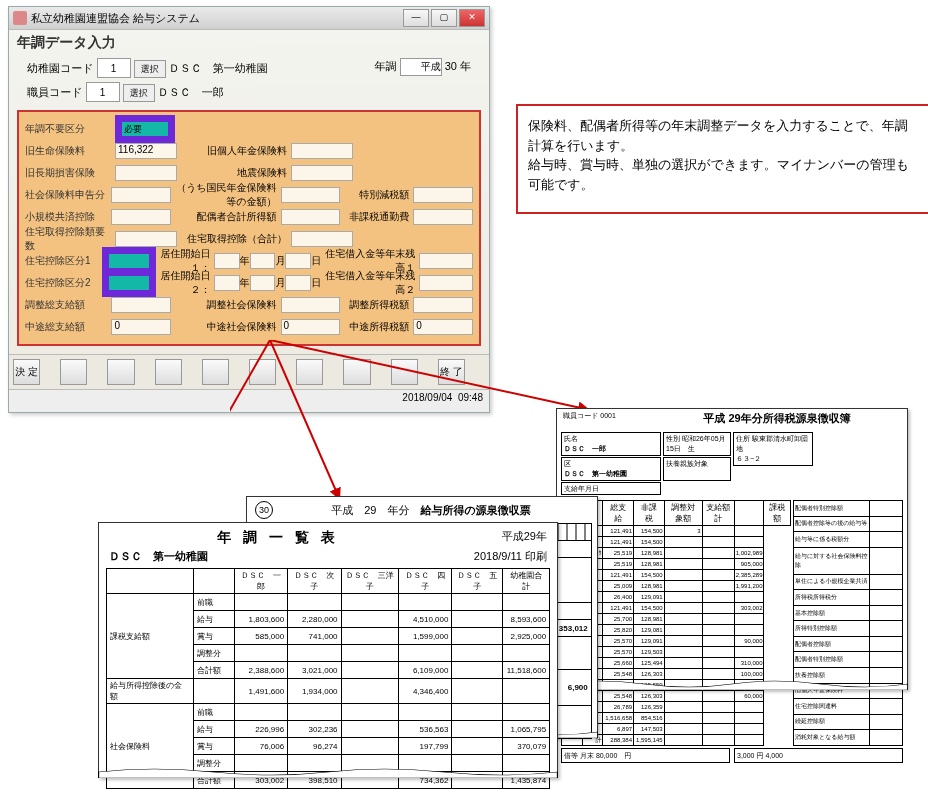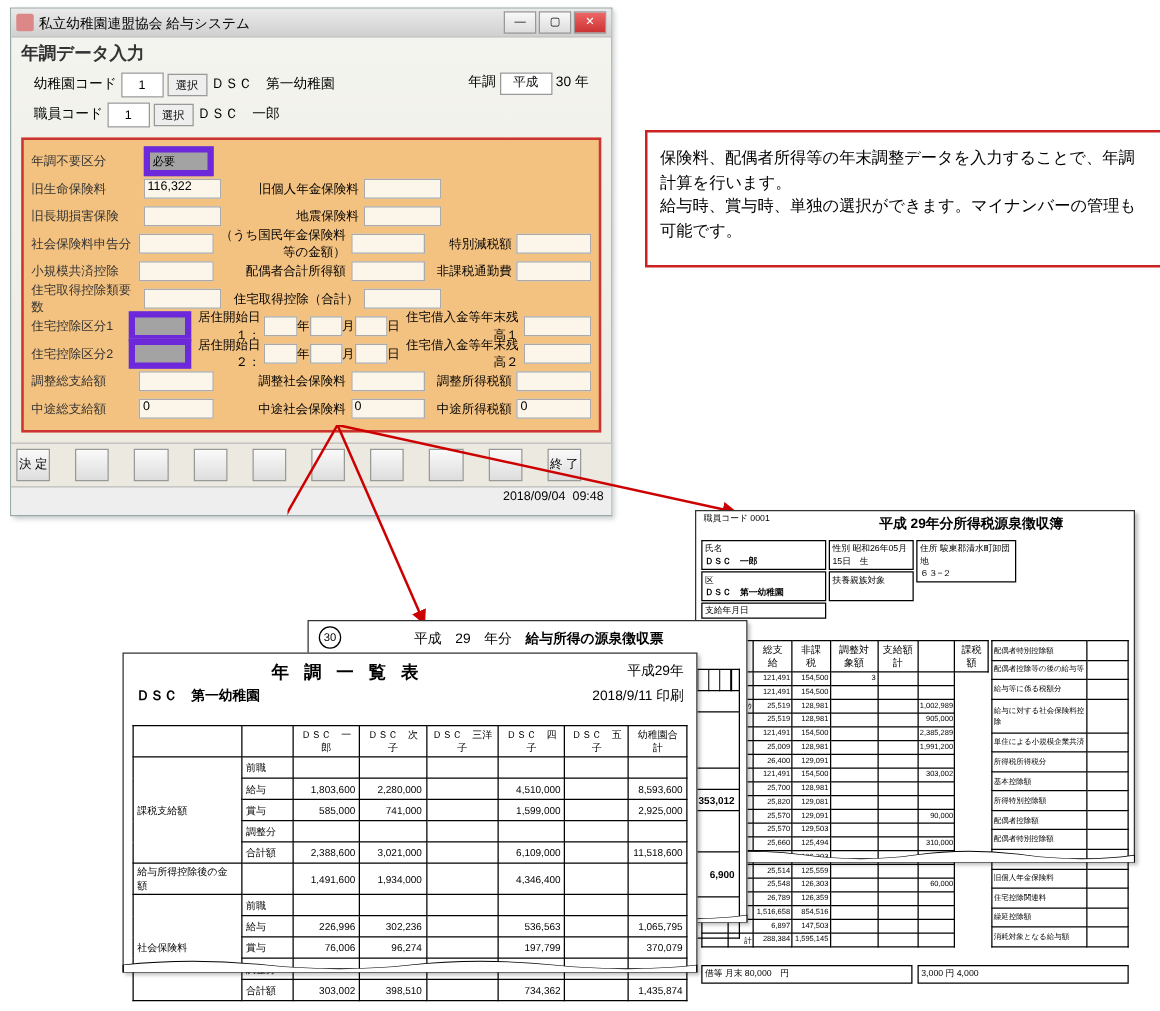--- a/index.html
+++ b/index.html
@@ -7,39 +7,39 @@
   .titlebar{height:22px;background:linear-gradient(#eaeaea,#d0d0d0);border-bottom:1px solid #bbb;display:flex;align-items:center;padding:0 4px;font-size:11px}
   .titlebar .icon{width:14px;height:14px;background:#d88;margin-right:4px;border-radius:2px}
   .titlebar .sp{flex:1}
   .tbtn{width:24px;height:16px;border:1px solid #999;margin-left:2px;background:linear-gradient(#f8f8f8,#ddd);font-size:9px;text-align:center;line-height:14px}
   .tbtn.red{background:linear-gradient(#e66,#c33);color:#fff}
   .hdr{padding:4px 8px;font-size:14px;font-weight:bold;color:#333}
   .codes{padding:2px 18px;font-size:11px}
   .codes .row{margin-bottom:4px}
   .codes input{width:28px;height:16px;border:1px solid #999;font-size:10px;text-align:center}
   .codes .sel{display:inline-block;width:30px;height:16px;border:1px solid #999;background:#eee;font-size:9px;text-align:center;line-height:16px;vertical-align:middle}
-  .era{display:inline-block;width:40px;height:16px;border:1px solid #999;background:#fff;font-size:10px;text-align:center;line-height:16px}
+  .era{display:inline-block;width:40px;height:16px;border:1px solid #999;background:#fff;font-size:10px;text-align:right;line-height:16px}
   .form{margin:2px 8px 8px;border:2px solid #c33;background:#f4c280;padding:6px;font-size:10px}
   .frow{display:flex;align-items:center;height:22px}
   .lbl{width:86px;text-align:left;padding-right:4px;color:#333}
   .val{width:56px;height:14px;border:1px solid #aaa;background:#fbf5ea;text-align:left;padding:0 2px;font-size:10px}
   .lbl2{width:110px;text-align:right;padding-right:4px}
   .lbl3{width:72px;text-align:right;padding-right:4px}
-  .drop{display:inline-block;width:44px;height:14px;border:5px solid #6d28d9;background:#a3a3a3;font-size:9px;padding-left:2px;line-height:14px}
+  .drop{display:inline-block;width:44px;height:14px;border:7px solid #6d28d9;background:#14b8a6;font-size:9px;padding-left:2px;line-height:14px}
   .date{width:28px;height:14px;border:1px solid #aaa;background:#fbf5ea;text-align:center;font-size:9px}
   .btnbar{display:flex;padding:4px;border-top:1px solid #bbb;background:#eceae0}
   .btnbar .b{width:42px;height:24px;border:1px solid #999;background:linear-gradient(#fafafa,#ddd);margin-right:20px;font-size:10px;text-align:center;line-height:24px}
   .status{height:18px;border-top:1px solid #bbb;background:#eee;text-align:right;padding:2px 6px;font-size:10px}
   .note{position:absolute;left:516px;top:104px;width:390px;height:86px;border:2px solid #c22;padding:10px;font-size:13px;line-height:1.5}
   .arrows{position:absolute;left:230px;top:340px;pointer-events:none}
   .doc{position:absolute;background:#fff;border:1px solid #333;box-shadow:2px 2px 3px rgba(0,0,0,.25);font-size:8px}
   .doc3{left:556px;top:408px;width:350px;height:280px}
   .doc2{left:246px;top:496px;width:350px;height:240px}
   .doc1{left:98px;top:522px;width:458px;height:254px}
-  .tbl{border-collapse:collapse;width:97%;margin:12px auto}
+  .tbl{border-collapse:collapse;width:97%;margin:0 auto}
   .tbl td,.tbl th{border:1px solid #000;padding:1px 3px;font-size:8px;height:14px}
   .tbl th{background:#fff;font-weight:normal}
   .tr{text-align:right}
   .wave{position:absolute;bottom:-1px;left:-1px;right:-1px;height:12px}
   .wave svg{width:100%;height:12px;display:block}
   .mini{font-size:7px;line-height:9px}
   .d3grid{display:flex;padding:4px;gap:2px}
   .d3col{flex:1}
   .box{border:1px solid #000;padding:1px 2px;font-size:7px;margin-bottom:1px}
   .d3r{width:145px}

